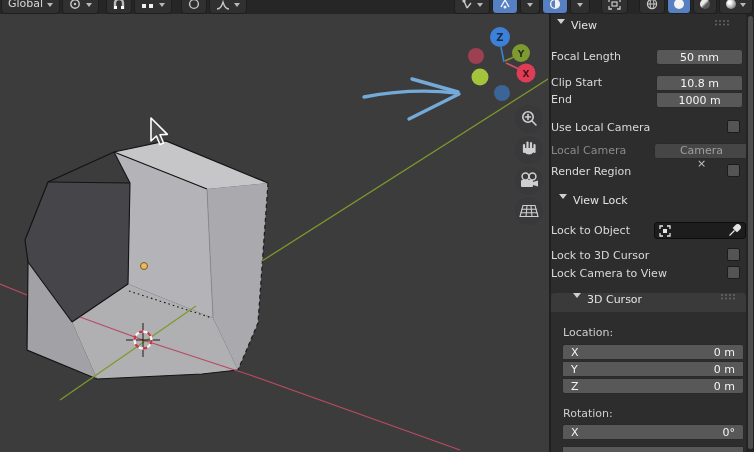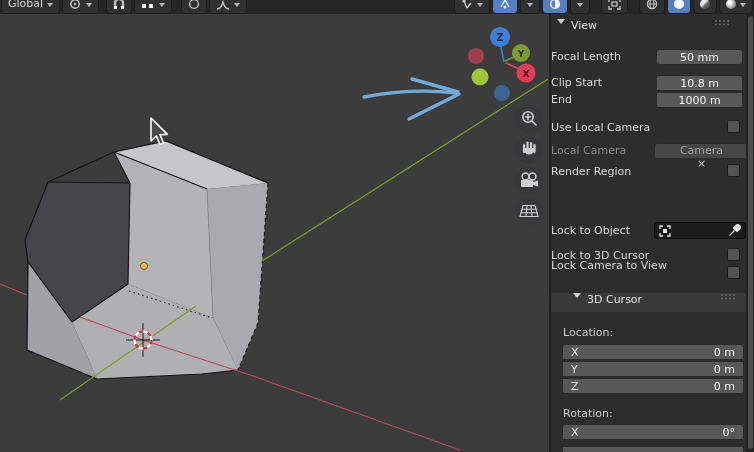--- a/index.html
+++ b/index.html
@@ -311,36 +311,40 @@
       <path d="M1,3.5 L1,1 L3.5,1 M7.5,1 L10,1 L10,3.5 M10,7.5 L10,10 L7.5,10 M3.5,10 L1,10 L1,7.5" fill="none" stroke="#a8a8a8" stroke-width="1.2"></path>
       <rect x="3.5" y="3.5" width="4" height="4" fill="#a8a8a8"></rect>
     </svg>
     <span style="flex:1; text-align:center;">Camera</span>
     <span style="color:#c4c4c4;">×</span>
   </div>
 
   <div class="plabel" style="top:151px; width:172px;">Render Region</div>
   <div class="checkbox" style="left:176px; top:151px;"></div>
 
+  <div class="abs phead" style="left:8px; top:181px; right:14px; height:16px;">
+    <span class="tri"></span>
+    <span>View Lock</span>
+  </div>
 
   <div class="plabel" style="top:210px; width:99px;">Lock to Object</div>
   <div class="objfield" style="left:103px; top:209px; width:92px;">
     <svg width="12" height="12">
       <path d="M1,4 L1,1 L4,1 M8,1 L11,1 L11,4 M11,8 L11,11 L8,11 M4,11 L1,11 L1,8" fill="none" stroke="#e6e6e6" stroke-width="1.3"></path>
       <rect x="4" y="4" width="4" height="4" fill="#e6e6e6"></rect>
     </svg>
     <svg width="13" height="13" style="margin-left:auto">
       <path d="M1.5,11.5 L6.5,6.5 M6,4.5 L8.5,7 M8,1.5 a2,2 0 0 1 3.5,3.5 l-2.5,2.5 l-3.5,-3.5 z" fill="#e6e6e6" stroke="#e6e6e6" stroke-width="1.2"></path>
     </svg>
   </div>
 
   <div class="plabel" style="top:235px; width:172px;">Lock to 3D Cursor</div>
   <div class="checkbox" style="left:176px; top:235px;"></div>
 
-  <div class="plabel" style="top:245px; width:172px;">Lock Camera to View</div>
+  <div class="plabel" style="top:253px; width:172px;">Lock Camera to View</div>
   <div class="checkbox" style="left:176px; top:253px;"></div>
 
   <div class="abs phead phead-bar" style="left:0px; top:280px; right:8px; height:19px;">
     <span class="tri"></span>
     <span>3D Cursor</span>
     <svg class="dotsgrip" width="16" height="7">
       <g fill="#777777">
         <circle cx="2" cy="2" r="1"></circle>
           <circle cx="6" cy="2" r="1"></circle>
           <circle cx="10" cy="2" r="1"></circle>

